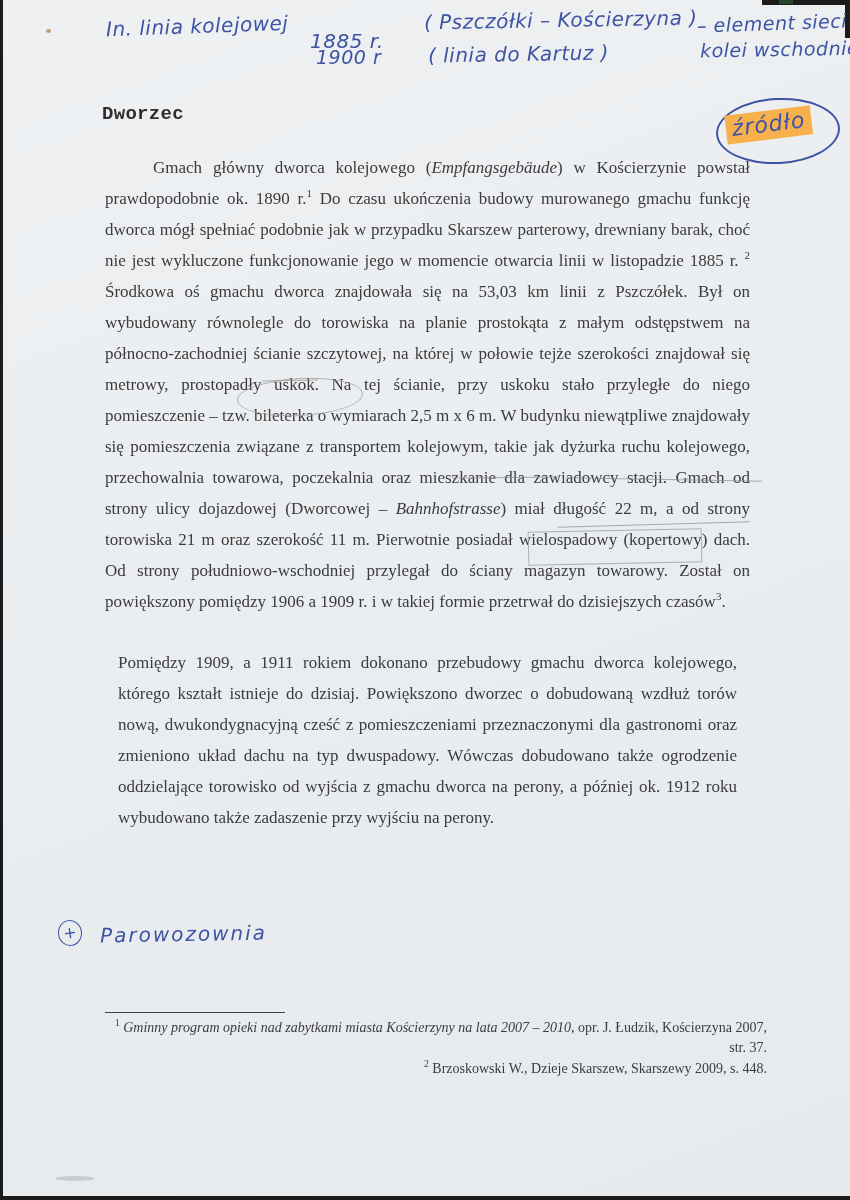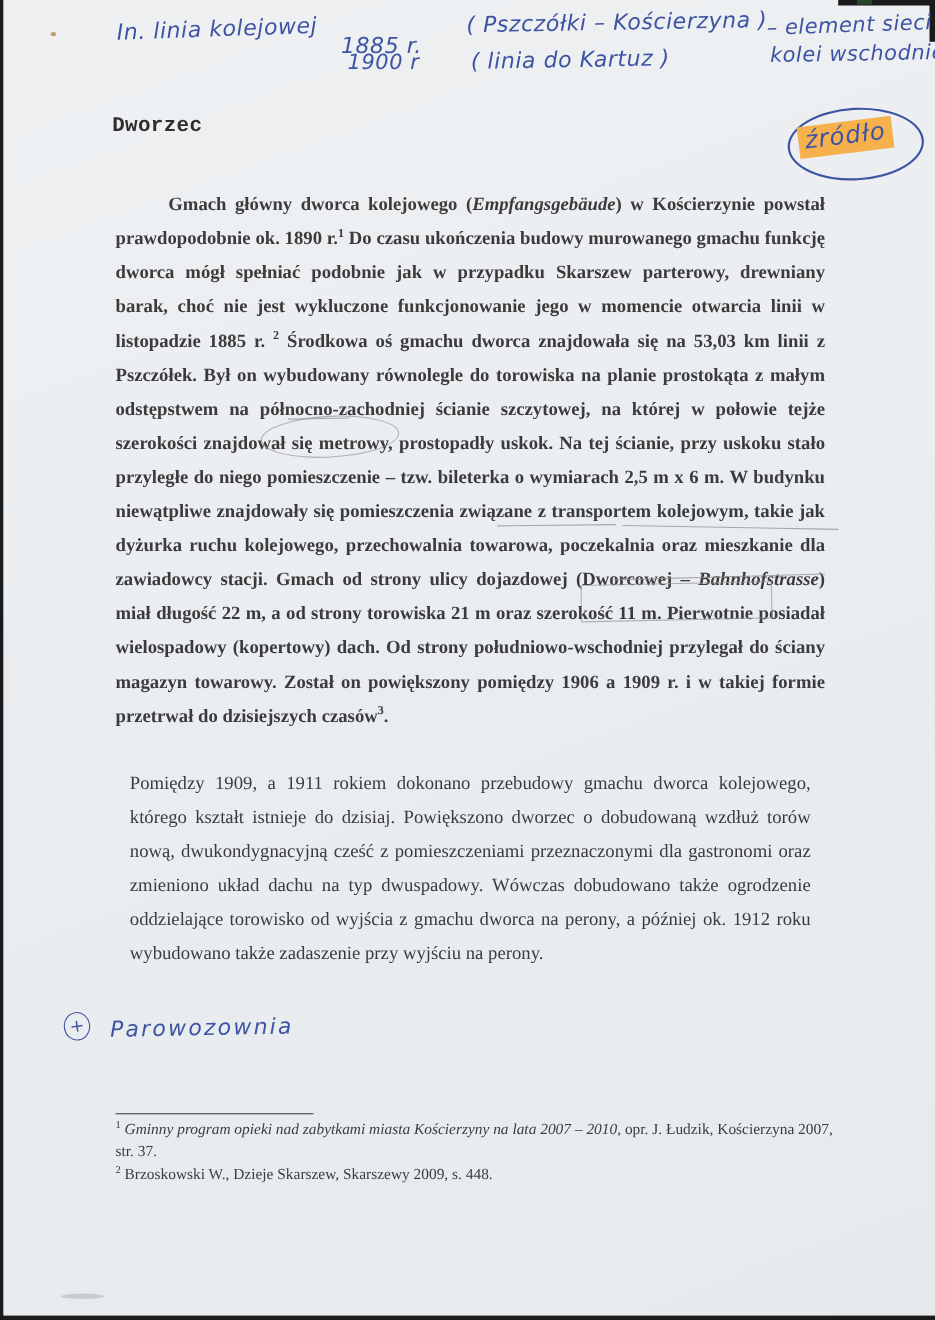--- a/index.html
+++ b/index.html
@@ -16,27 +16,27 @@
   .edge-bottom{left:0;top:1196px;width:850px;height:4px;}
   .edge-topright{left:762px;top:0;width:88px;height:5px;}
   .edge-rightcorner{left:845px;top:0;width:5px;height:38px;}
   .green-dash{position:absolute;left:779px;top:0;width:14px;height:4px;background:#27472d;}
   .speck{position:absolute;left:46px;top:29px;width:5px;height:4px;background:#b08a4f;border-radius:50%;opacity:.8;}
   .smudge{position:absolute;left:55px;top:1176px;width:40px;height:5px;background:#c9ccce;border-radius:50%;}
 
   
   .title{position:absolute;left:102px;top:103px;font-weight:bold;font-size:19px;color:#2e2e30;letter-spacing:.3px;font-family:Liberation Mono, monospace;}
   .bodytext{position:absolute;left:105px;top:152px;width:645px;font-size:17px;line-height:31px;text-align:justify;}
-  .para1{text-indent:48px;margin:18px 0 30px 0;font-weight:bold;}
+  .para1{text-indent:48px;margin:0 0 30px 0;}
   .para2{text-indent:0;margin:13px;}
   .bodytext sup{font-size:11px;line-height:0;}
 
   .fnrule{position:absolute;left:105px;top:1012px;width:180px;border-top:1.6px solid #454547;}
   .footnotes{position:absolute;left:105px;top:1018px;width:662px;font-size:14px;line-height:20px;}
-  .footnotes p{margin:0 0 1px 0;}
+  .footnotes p{margin:0 0 1px 0;text-align:right;}
   .footnotes sup{font-size:9.5px;line-height:0;}
 
   
   .hw{position:absolute;font-family:"DejaVu Sans",sans-serif;font-style:italic;color:#3d53a4;
       white-space:nowrap;letter-spacing:.5px;}
   .hw-l1a{left:106px;top:14px;font-size:20px;transform:rotate(-2deg);}
   .hw-l1y{left:310px;top:12px;font-size:20px;margin-top:17px;}
   .hw-l1p{left:424px;top:8px;font-size:20px;transform:rotate(-1deg);}
   .hw-r1{left:697px;top:12px;font-size:19px;transform:rotate(-2deg);}
   .hw-r2{left:700px;top:38px;font-size:19px;transform:rotate(-1deg);}

